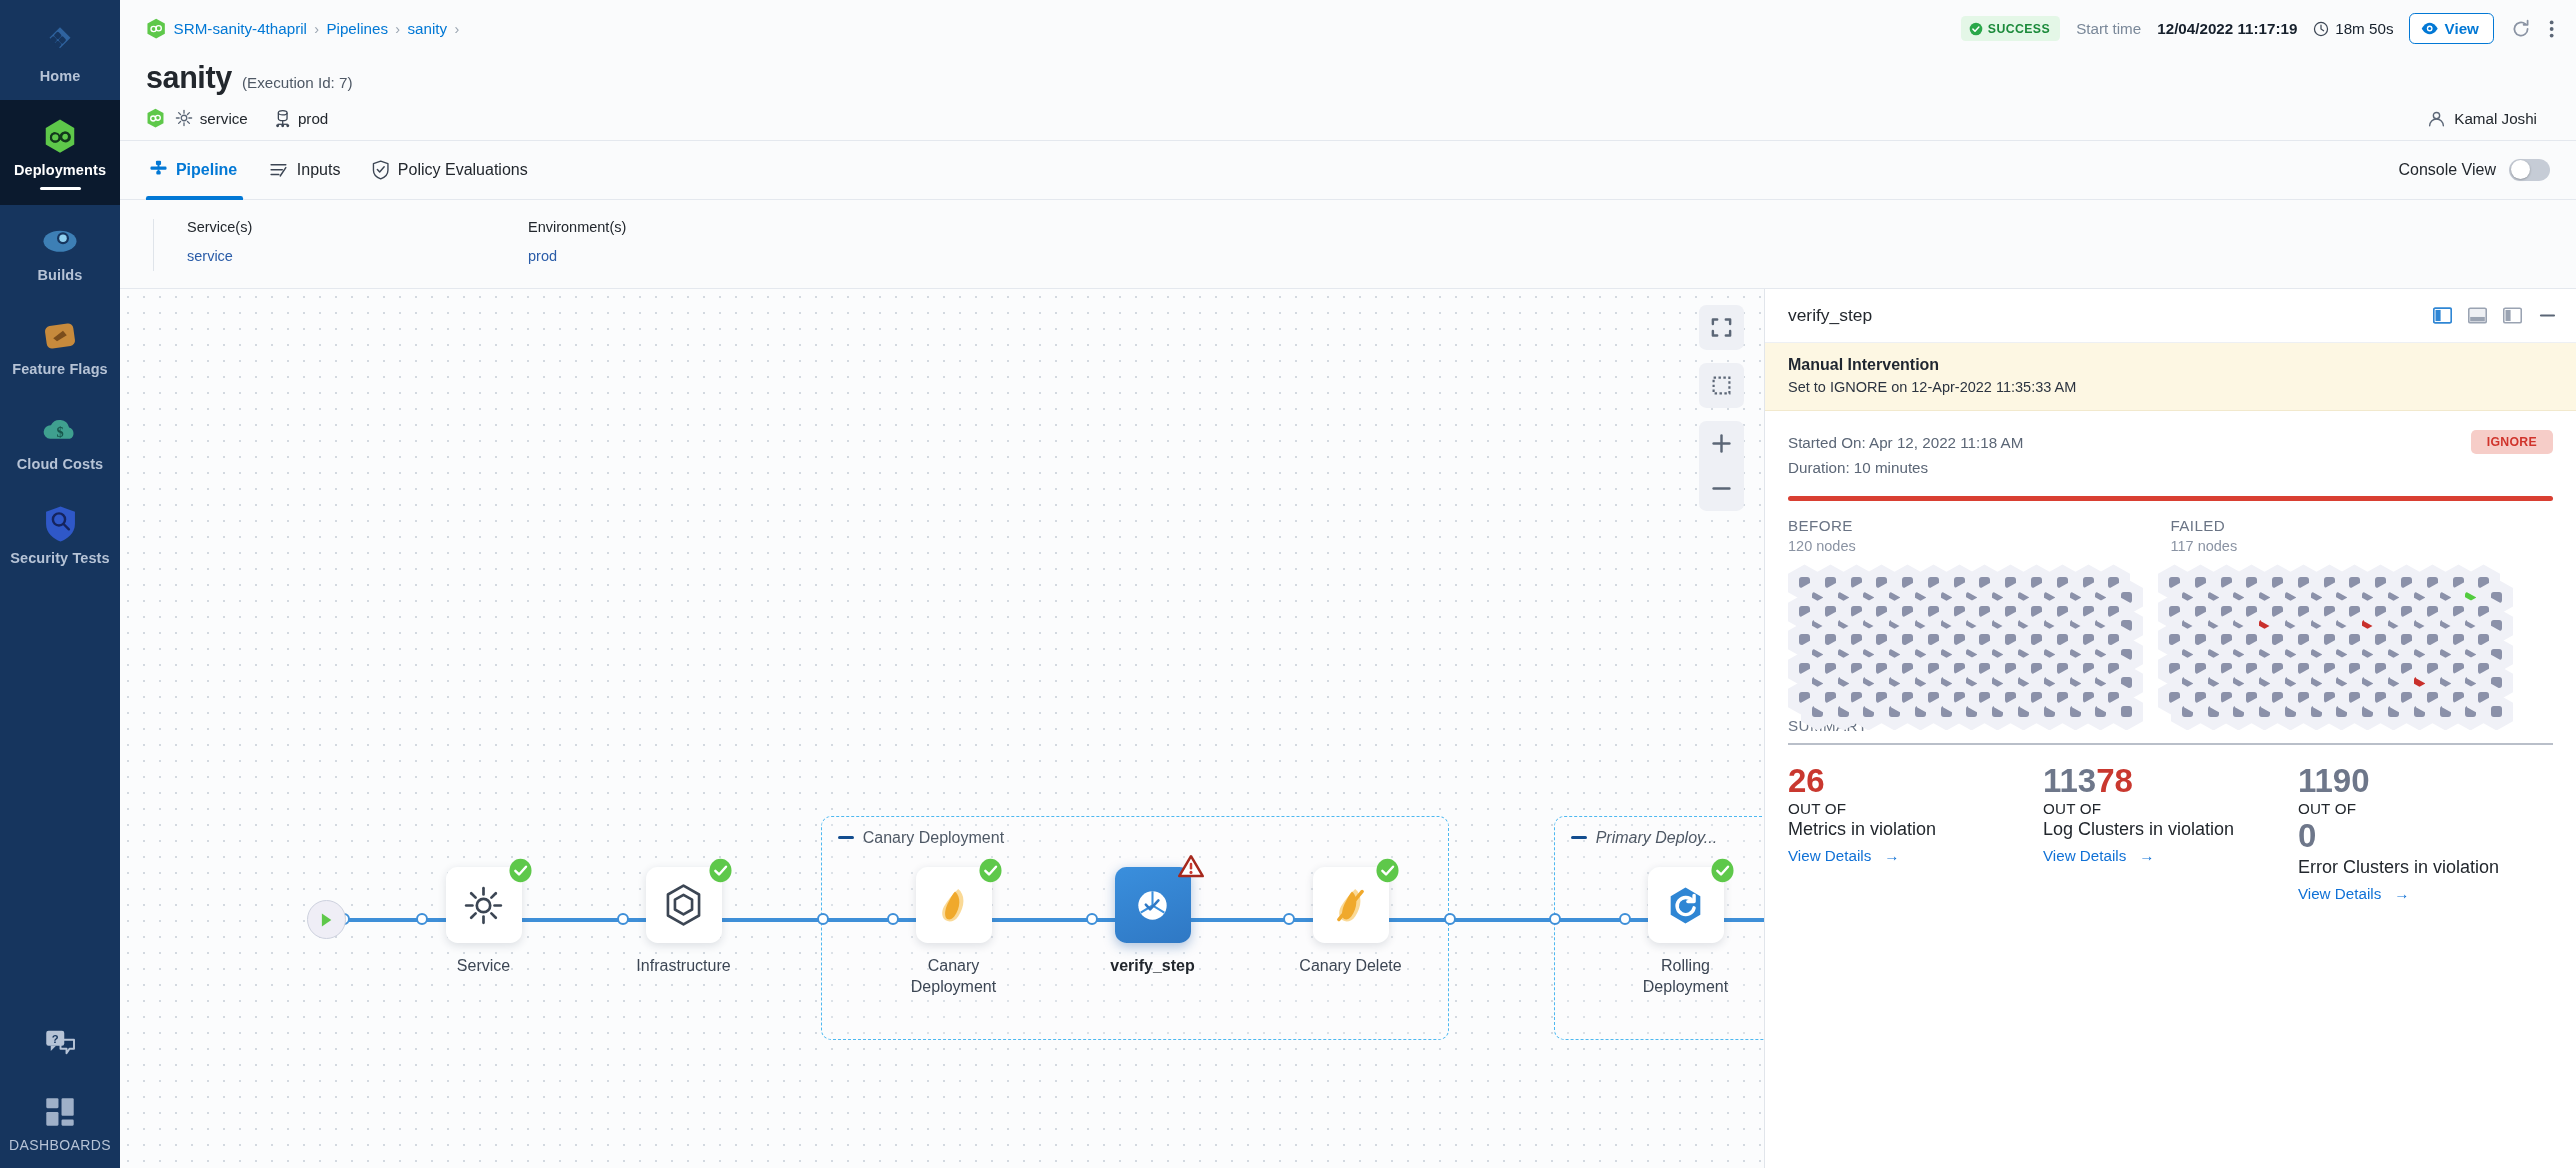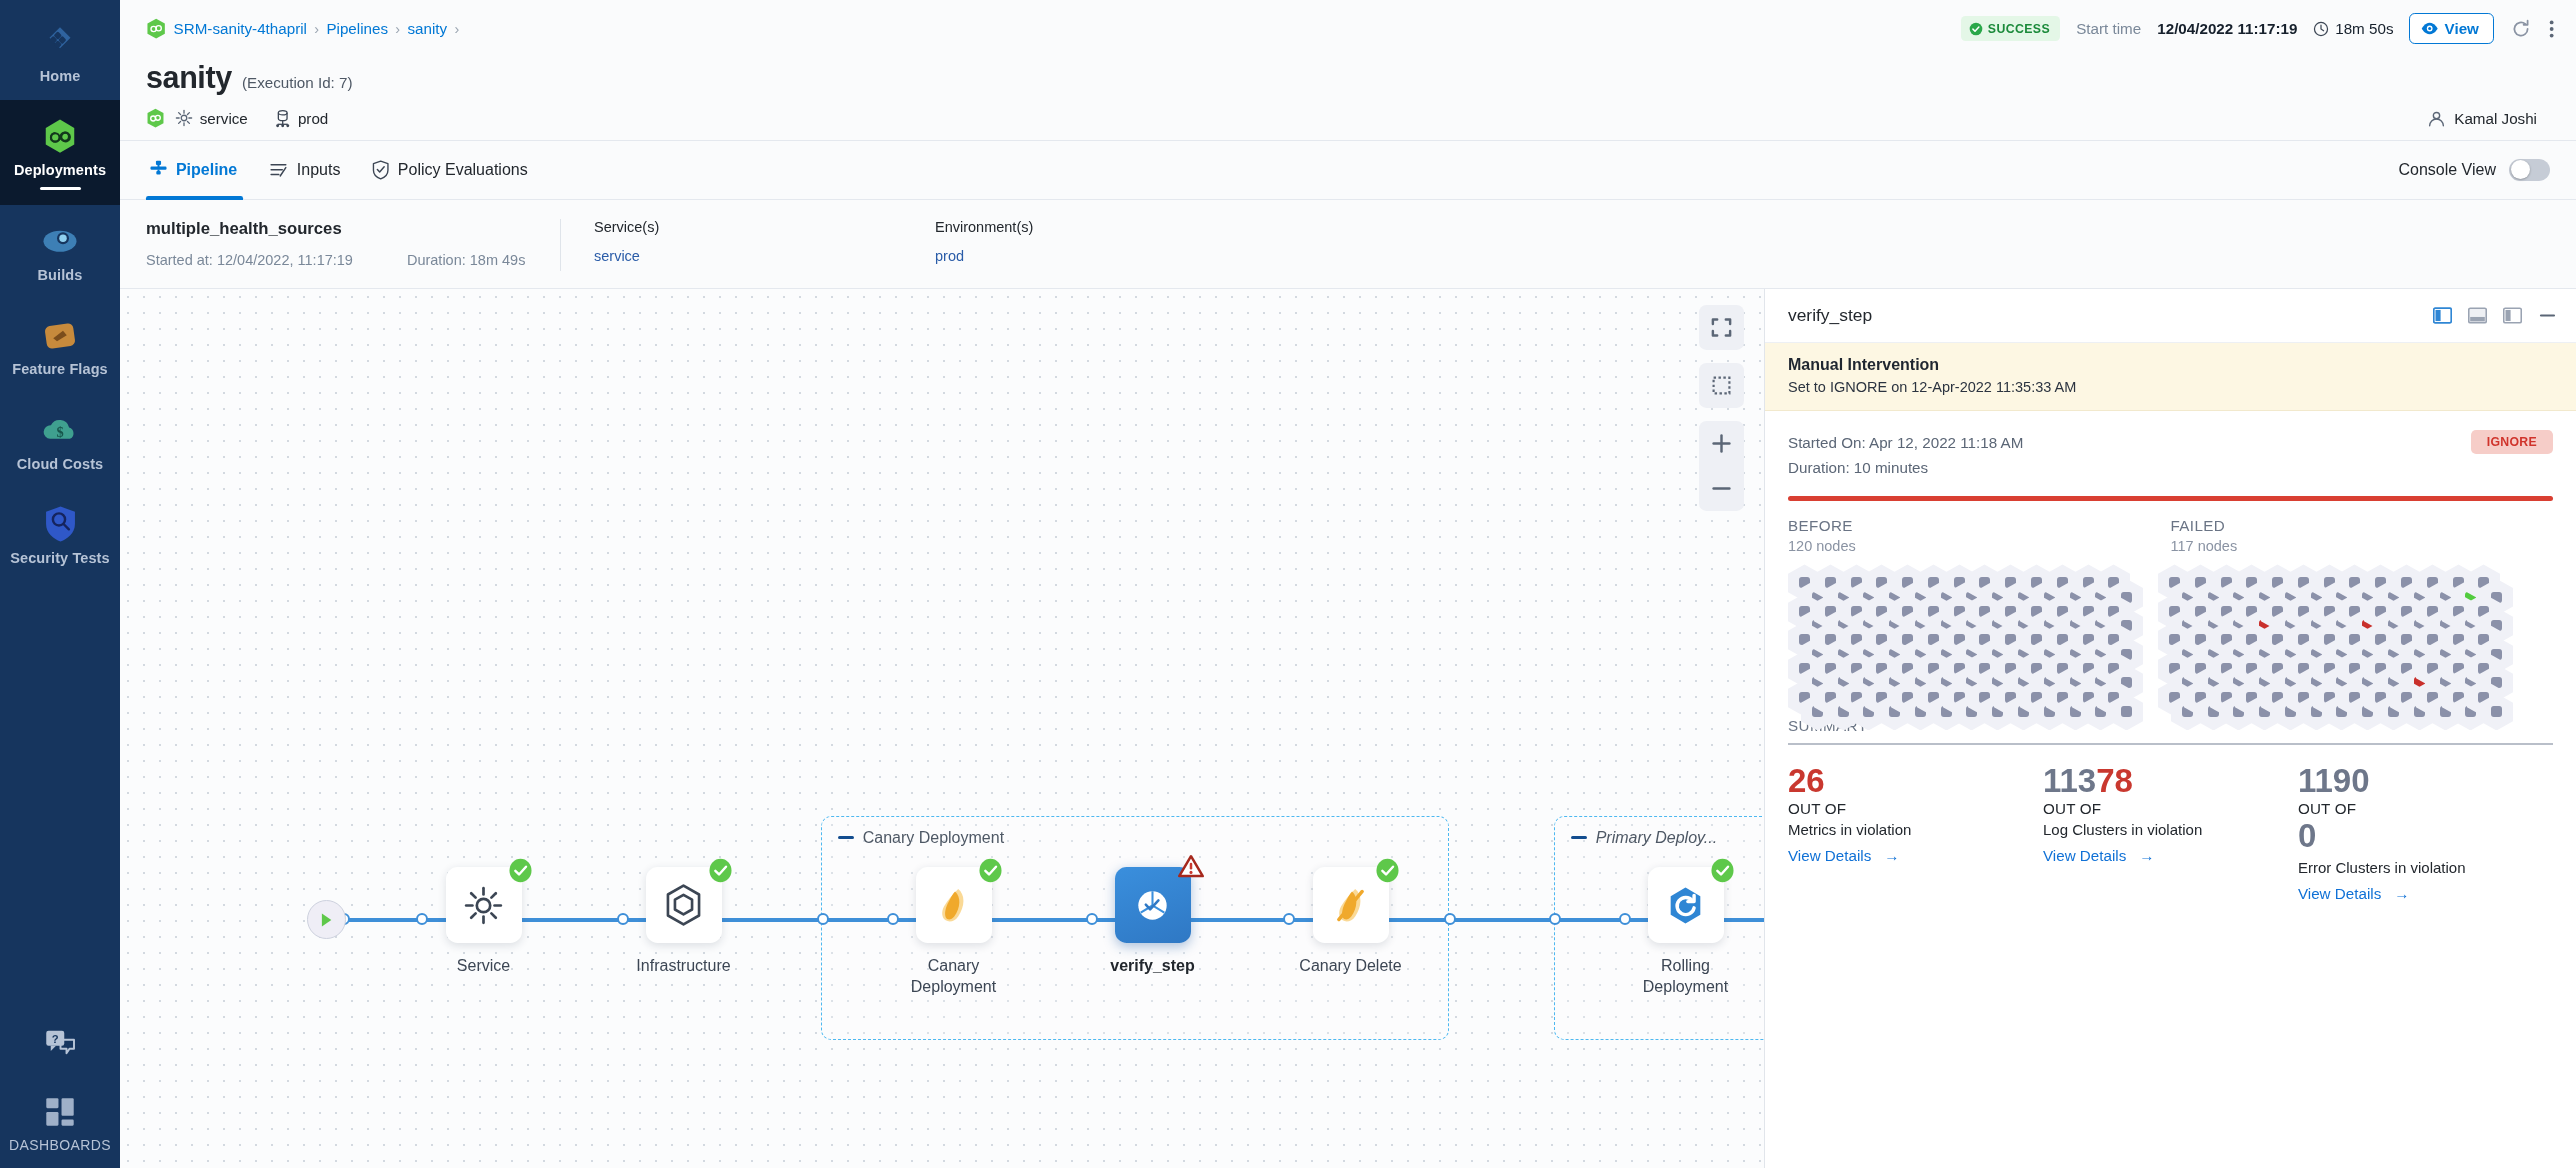--- a/index.html
+++ b/index.html
@@ -213,21 +213,21 @@
   .summary-hd { font-size: 15.2px; color: #6a7485; letter-spacing: 0.4px; margin-top: 22px; }
   .summary-rule { height: 1.5px; background: #b9bfc9; margin-top: 8.7px; }
 
   .stats { display: flex; margin-top: 17.4px; gap: 0; }
   .stat { width: 33.33%; padding-right: 16px; }
   .stat .line { display: flex; align-items: baseline; flex-wrap: wrap; gap: 0 7.3px; flex-direction: column; }
   .stat .num { font-size: 33px; font-weight: 700; line-height: 38px; }
   .num.red { color: #c9382f; }
   .num.grey { color: #6e778a; }
   .stat .outof { font-size: 15.2px; color: #22272d; letter-spacing: 0.2px; }
-  .stat .desc { font-size: 15px; color: #22272d; line-height: 21px; margin-top: 1.5px; }
+  .stat .desc { font-size: 18px; color: #22272d; line-height: 21px; margin-top: 1.5px; }
   .stat .vd {
     margin-top: 7.3px; font-size: 15.2px; color: #1071d6; cursor: pointer;
     display: inline-flex; align-items: center; gap: 13px;
   }
 </style>
 </head>
 <body>
 
 <div class="app">
 
@@ -490,27 +490,20 @@
       </div>
       <div class="console-toggle">
         <span class="ct-label">Console View</span>
         <span class="switch">
           <span class="knob"></span>
         </span>
       </div>
     </div>
 
     <div class="execstrip">
-      <div class="es-left">
-        <div class="es-name">multiple_health_sources</div>
-        <div class="es-sub">
-          <span>Started at: 12/04/2022, 11:17:19</span>
-          <span>Duration: 18m 49s</span>
-        </div>
-      </div>
       <div class="es-div"></div>
       <div class="es-col">
         <div class="k">Service(s)</div>
         <div class="v">service</div>
       </div>
       <div class="es-col">
         <div class="k">Environment(s)</div>
         <div class="v">prod</div>
       </div>
     </div>

